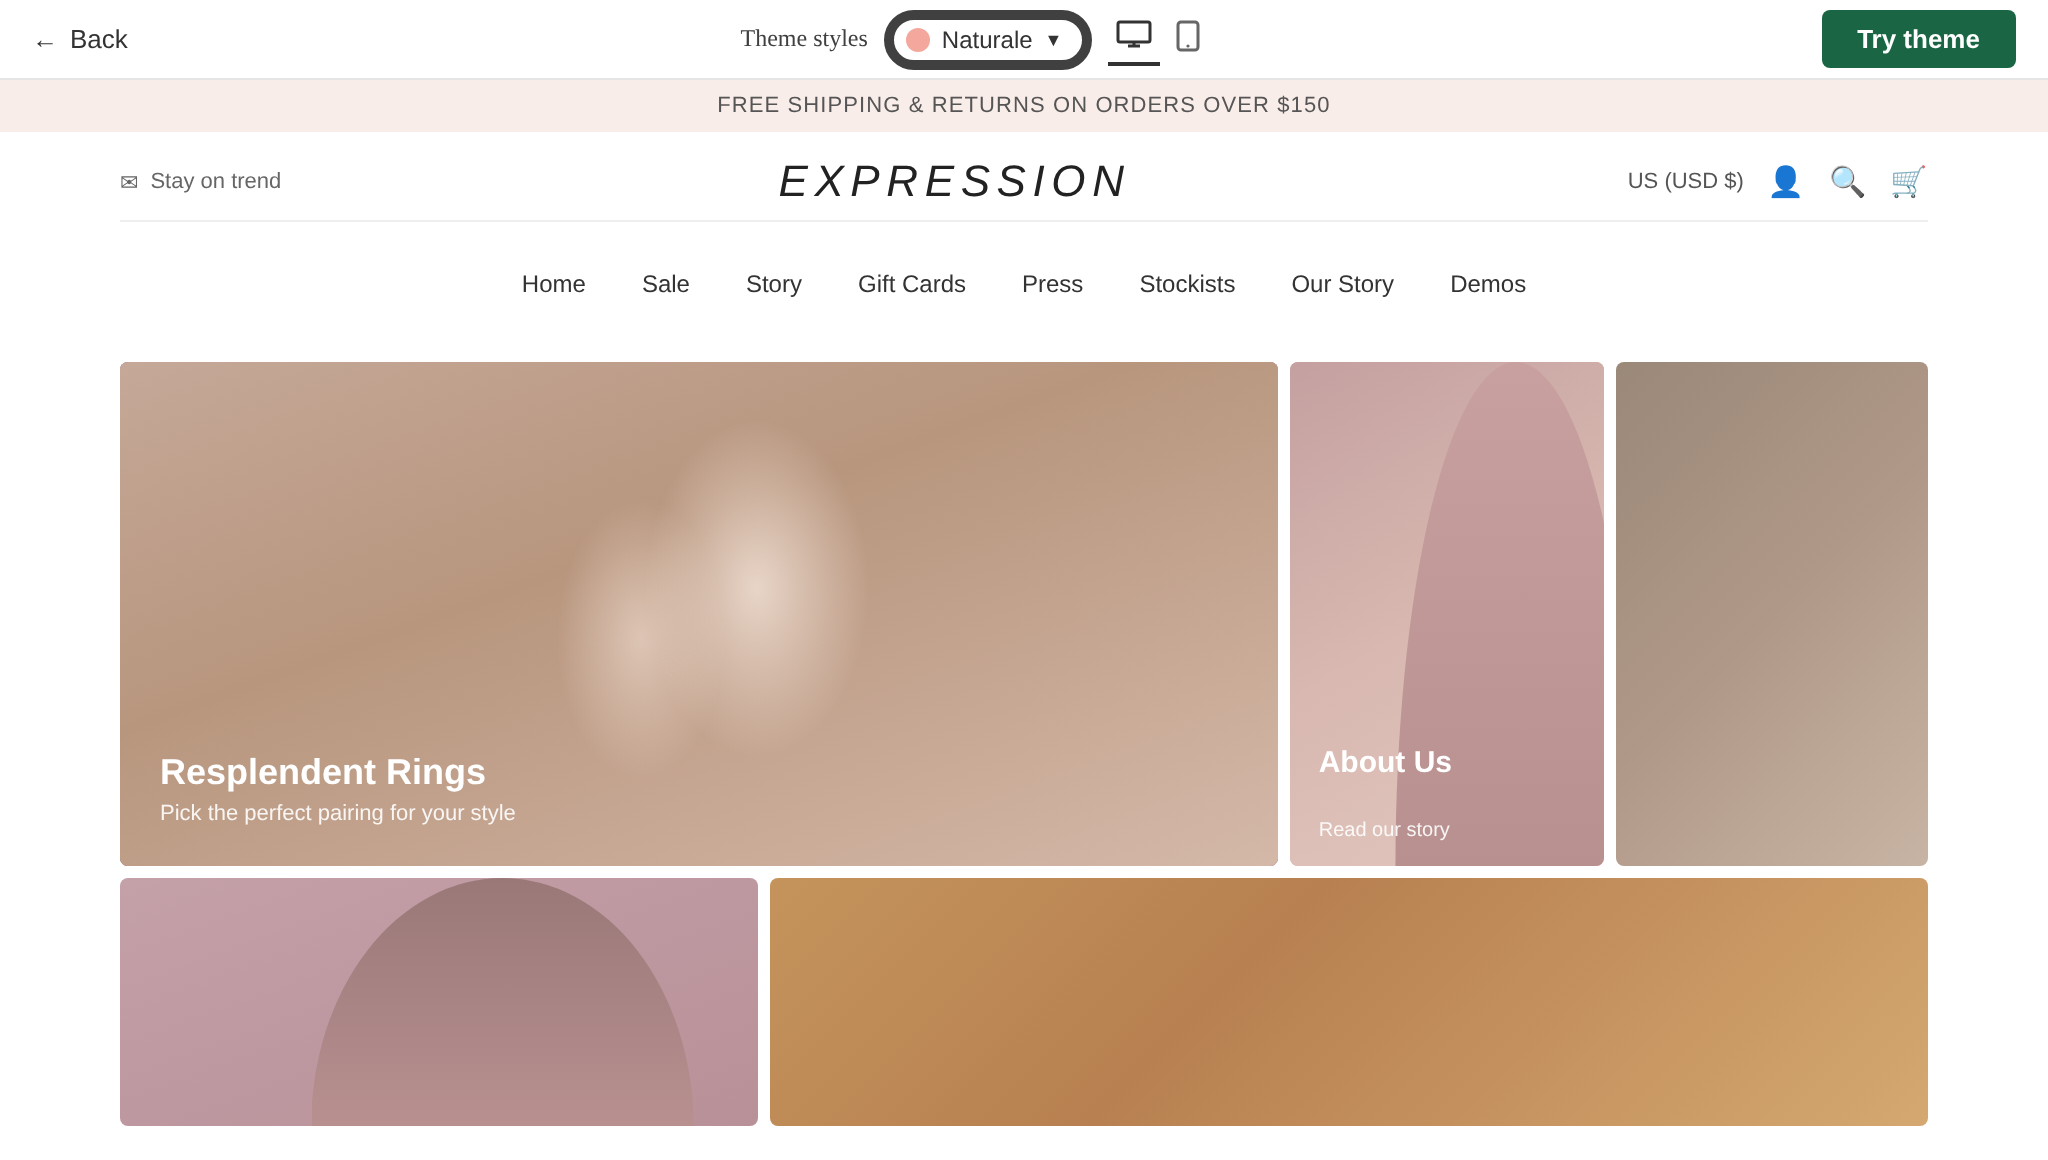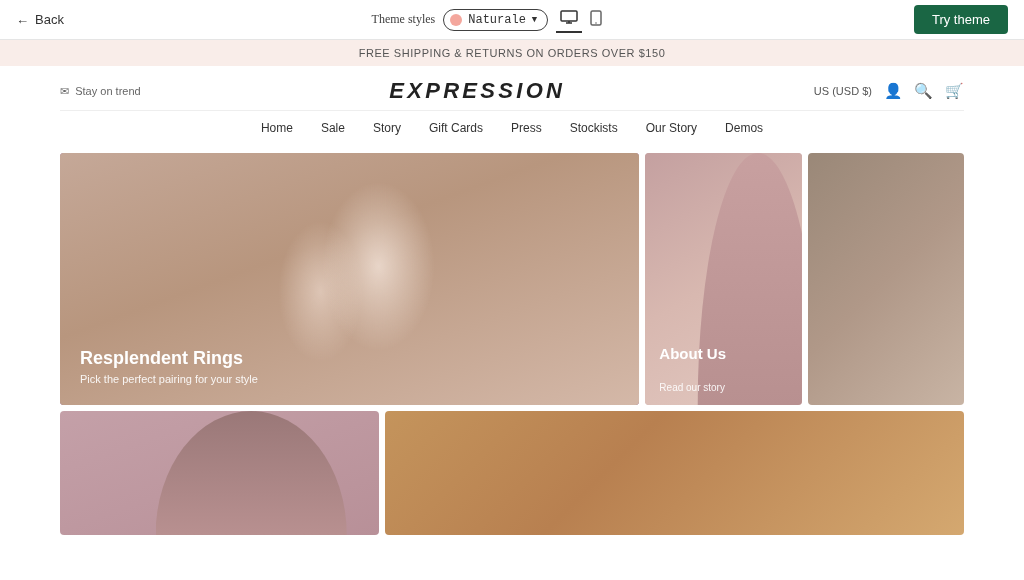--- a/index.html
+++ b/index.html
@@ -19,37 +19,37 @@
       display: flex; align-items: center; gap: 6px;
       font-size: 13px; color: #333; cursor: pointer;
       background: none; border: none;
     }
     .theme-styles-group {
       display: flex; align-items: center; gap: 8px;
     }
     .theme-styles-label { font-size: 12px; color: #404040; font-family: Liberation Serif, serif; }
     .theme-dropdown {
       display: flex; align-items: center; gap: 6px;
-      border: 1px solid #404040; border-radius: 20px;
+      border: 5px solid #404040; border-radius: 20px;
       padding: 3px 10px 3px 6px; background: #fff; cursor: pointer;
-      font-size: 12px; color: #333; font-family: Liberation Mono, monospace;
+      font-size: 12px; color: #333;
     }
     .color-dot {
       width: 12px; height: 12px; border-radius: 50%; background: #f4a79d;
     }
     .device-icons { display: flex; gap: 4px; align-items: center; }
     .device-btn {
       background: none; border: none; cursor: pointer; padding: 4px;
       color: #555; font-size: 14px;
     }
     .device-btn.active { border-bottom: 2px solid #333; }
     .try-theme-btn {
       background: #1a6644; color: #fff; border: none;
       padding: 7px 18px; border-radius: 4px; font-size: 13px;
-      cursor: pointer; font-weight: 400;
+      cursor: pointer; font-weight: 700;
     }
 
     
     .store-preview {
       background: #fff;
       width: 100%;
       height: calc(580px - 40px);
       overflow: hidden;
     }
 
@@ -71,33 +71,33 @@
     .header-top {
       display: flex;
       align-items: center;
       justify-content: space-between;
       padding: 12px 0 6px;
     }
     .header-left {
       display: flex; align-items: center; gap: 6px; font-size: 11px; color: #666;
     }
     .site-logo {
-      font-size: 22px; font-weight: 700; letter-spacing: 0.15em;
+      font-size: 22px; font-weight: 400; letter-spacing: 0.15em;
       font-style: italic; color: #222; text-align: center;
     }
     .header-right {
       display: flex; align-items: center; gap: 12px;
     }
     .currency-selector { font-size: 11px; color: #555; cursor: pointer; text-align: center; }
     .header-icon { font-size: 15px; color: #444; cursor: pointer; }
 
     
     .site-nav {
       border-top: 1px solid #eee;
-      padding: 10px 0;
+      padding: 24px 0;
       display: flex;
       justify-content: center;
       gap: 28px;
     }
     .nav-item {
       font-size: 12px; color: #333; text-decoration: none; cursor: pointer;
     }
 
     
     .main-grid {

